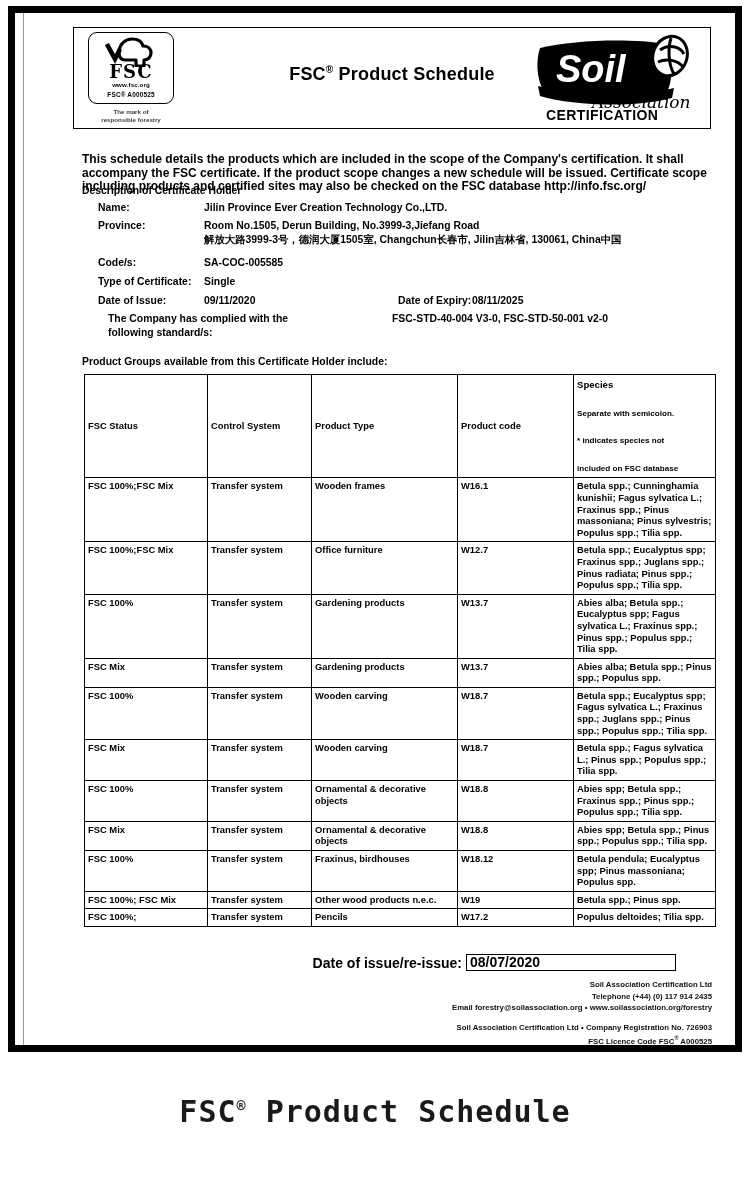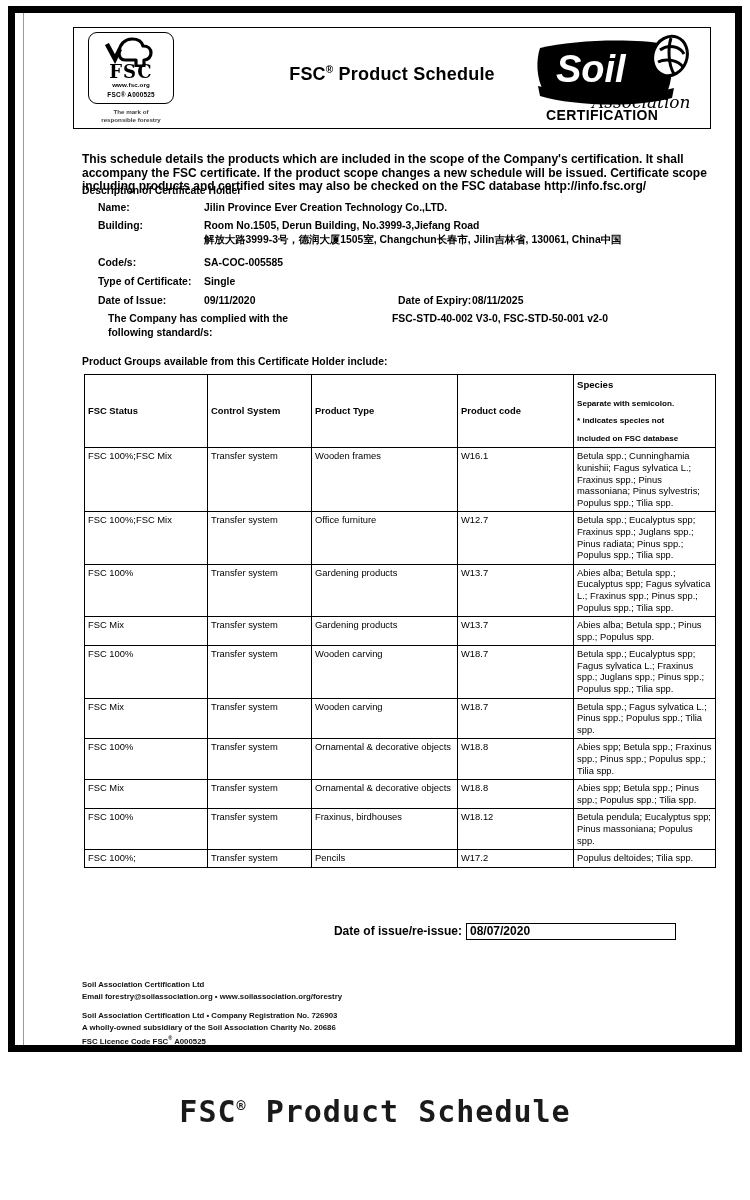--- a/index.html
+++ b/index.html
@@ -169,68 +169,68 @@
     width: 631px;
     border-collapse: collapse;
     table-layout: fixed;
     font-size: 9.4px;
   }
   table.schedule th, table.schedule td {
     border: 1px solid #000000;
     vertical-align: top;
     padding: 2px 3px 3px 3px;
     line-height: 11.6px;
-    font-weight: 400;
+    font-weight: 700;
   }
   table.schedule th {
     text-align: left;
     vertical-align: middle;
     font-weight: 700;
     padding: 4px 3px;
   }
   th.species-head { font-size: 9.6px; }
   th.species-head .sub {
     display: block;
     font-weight: 600;
     font-size: 8.1px;
     line-height: 9.6px;
-    margin-top: 8px;
+    margin-top: 18px;
   }
   td.v-bottom { vertical-align: bottom; }
   col.c1 { width: 123px; }
   col.c2 { width: 104px; }
   col.c3 { width: 146px; }
   col.c4 { width: 116px; }
   col.c5 { width: 142px; }
 
   
   .issue-row {
     position: absolute;
     right: 59px;
-    top: 910px;
-    font-size: 12px;
+    top: 941px;
+    font-size: 14px;
     font-weight: 600;
     display: flex;
-    align-items: flex-start;
+    align-items: flex-end;
   }
   .issue-label { padding-right: 4px; line-height: 16px; }
   .issue-value {
     border: 1px solid #000000;
     padding: 0 6px 0 3px;
     min-width: 210px;
     line-height: 15px;
     box-sizing: border-box;
   }
 
   .footer {
     position: absolute;
     left: 58px;
     width: 630px;
     top: 966px;
-    text-align: left;
+    text-align: right;
     font-size: 7.8px;
     line-height: 11.6px;
     font-weight: 600;
     color: #111;
   }
   .footer .blk2 { margin-top: 8px; }
   .footer sup { font-size: 5.5px; vertical-align: super; }
 
   
   .caption {
@@ -293,21 +293,21 @@
     <div class="intro">This schedule details the products which are included in the scope of the Company's certification. It shall accompany the FSC certificate. If the product scope changes a new schedule will be issued. Certificate scope including products and certified sites may also be checked on the FSC database http://info.fsc.org/</div>
 
     <div class="sec-title holder-title">Description of Certificate Holder</div>
 
     <div class="kv kv-name">
       <span class="k">Name:</span>
       <span class="v">Jilin Province Ever Creation Technology Co.,LTD.</span>
     </div>
 
     <div class="kv kv-addr">
-      <span class="k">Building:</span>
+      <span class="k">Province:</span>
       <span class="v">Room No.1505, Derun Building, No.3999-3,Jiefang Road</span>
       <span class="v2"><b>解放大路3999-3号，德润大厦1505室</b><span>, Changchun长春市, Jilin吉林省, 130061, China中国</span></span>
     </div>
 
     <div class="kv kv-code">
       <span class="k">Code/s:</span>
       <span class="v">SA-COC-005585</span>
     </div>
 
     <div class="kv kv-type">
@@ -318,21 +318,21 @@
     <div class="kv kv-issue">
       <span class="k">Date of Issue:</span>
       <span class="v">09/11/2020</span>
       <span class="k2">Date of Expiry:</span>
       <span class="v2">08/11/2025</span>
     </div>
 
     <div class="std-block">
       <span class="k">The Company has complied with the</span><br>
       <span class="k">following standard/s:</span>
-      <span class="v">FSC-STD-40-002 V3-0, FSC-STD-50-001 v2-0</span>
+      <span class="v">FSC-STD-40-004 V3-0, FSC-STD-50-001 v2-0</span>
     </div>
 
     <div class="sec-title groups-title">Product Groups available from this Certificate Holder include:</div>
 
     <table class="schedule">
       <colgroup>
         <col class="c1">
           <col class="c2">
           <col class="c3">
           <col class="c4">
@@ -410,42 +410,49 @@
             <td>Abies spp; Betula spp.; Pinus spp.; Populus spp.; Tilia spp.</td>
           </tr>
           <tr>
             <td>FSC 100%</td>
             <td>Transfer system</td>
             <td>Fraxinus, birdhouses</td>
             <td>W18.12</td>
             <td>Betula pendula; Eucalyptus spp; Pinus massoniana; Populus spp.</td>
           </tr>
           <tr>
+            <td>FSC 100%; FSC Mix</td>
+            <td>Transfer system</td>
+            <td>Other wood products n.e.c.</td>
+            <td>W19</td>
+            <td>Betula spp.; Pinus spp.</td>
+          </tr>
+          <tr>
             <td>FSC 100%;</td>
             <td>Transfer system</td>
             <td>Pencils</td>
             <td>W17.2</td>
             <td>Populus deltoides; Tilia spp.</td>
           </tr>
         </tbody>
     </table>
 
     <div class="issue-row">
       <span class="issue-label">Date of issue/re-issue:</span>
       <span class="issue-value">08/07/2020</span>
     </div>
 
     <div class="footer">
       <div class="blk1">
         <div>Soil Association Certification Ltd</div>
+        <div>Telephone (+44) (0) 117 914 2435</div>
         <div>Email forestry@soilassociation.org • www.soilassociation.org/forestry</div>
       </div>
       <div class="blk2">
         <div>Soil Association Certification Ltd • Company Registration No. 726903</div>
-        <div>A wholly-owned subsidiary of the Soil Association Charity No. 20686</div>
         <div><span>FSC Licence Code FSC</span><sup>®</sup><span> A000525</span></div>
       </div>
     </div>
 
   </div>
 </div>
 
 <div class="caption"><span>FSC</span><sup>®</sup><span> Product Schedule</span></div>
 
 </body></html>

